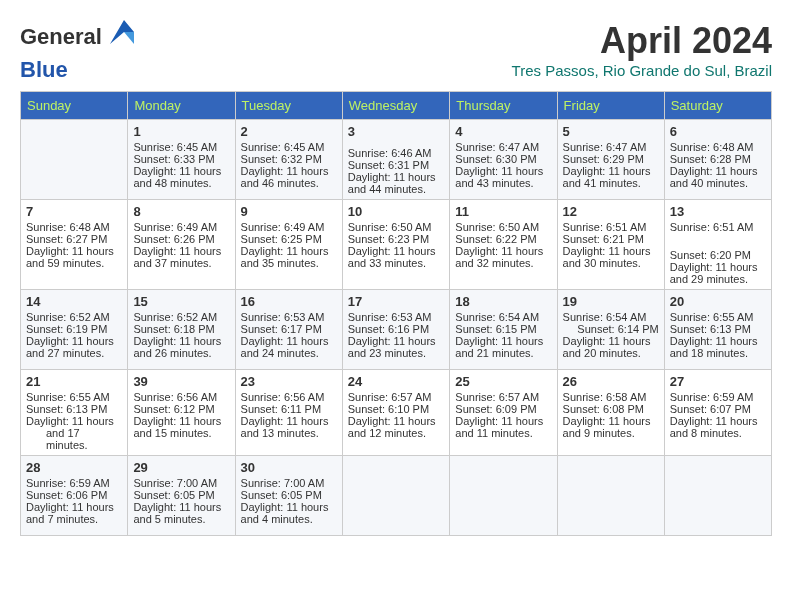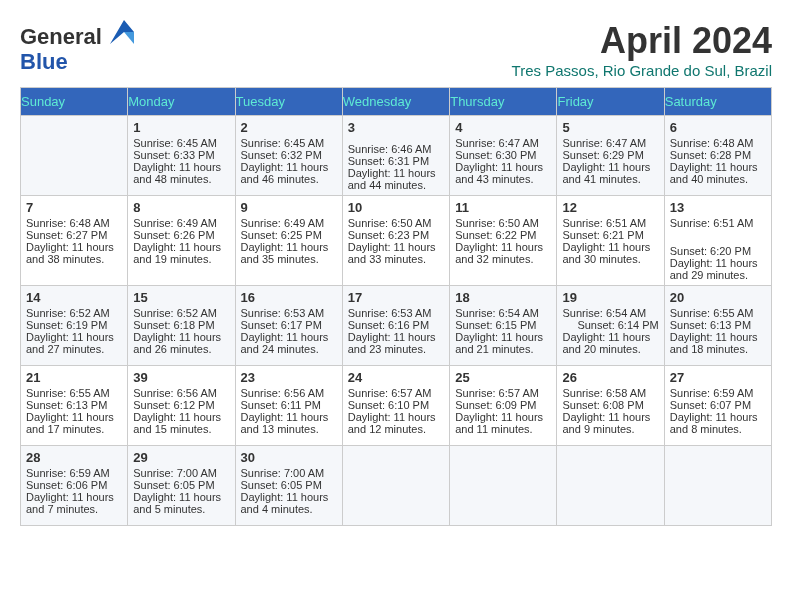--- a/index.html
+++ b/index.html
@@ -43,23 +43,23 @@
       font-size: 15px;
       color: #0f766e;
     }
     table {
       width: 100%;
       border-collapse: collapse;
       font-size: 11px;
     }
     thead tr th {
       background-color: #3366bb;
-      color: #5eead4;
+      color: #bef264;
       text-align: left;
-      padding: 6px 0;
+      padding: 6px 6px;
       font-size: 13px;
       font-weight: normal;
       border: 1px solid #ccc;
     }
     tbody tr td {
       border: 1px solid #ccc;
       vertical-align: top;
       padding: 4px 5px;
       height: 80px;
       width: 108px;
@@ -84,21 +84,21 @@
     <div>
       <div style="display:flex;align-items:center;">
         <span class="logo-text">
           <span class="logo-general">General</span>
           <svg class="logo-icon" viewBox="0 0 24 24" fill="none">
             <polygon points="0,24 14,0 24,12 14,12" fill="#1a5cb3"></polygon>
             <polygon points="14,12 24,12 24,24" fill="#4499dd"></polygon>
           </svg>
         </span>
       </div>
-      <div style="color:#2255aa;font-size:22px;font-weight:bold;">Blue</div>
+      <div style="color:#2255aa;font-size:22px;font-weight:bold;margin-top:8px;">Blue</div>
     </div>
   </div>
   <div class="title-block">
     <div class="month-title">April 2024</div>
     <div class="location">Tres Passos, Rio Grande do Sul, Brazil</div>
   </div>
 </div>
 
 <table>
   <thead>
@@ -157,28 +157,28 @@
           <span style="display:block;">Daylight: 11 hours</span>
           <span style="display:block;">and 40 minutes.</span>
         </td>
       </tr>
       <tr>
         <td>
           <span class="day-num">7</span>
           <span style="display:block;">Sunrise: 6:48 AM</span>
           <span style="display:block;">Sunset: 6:27 PM</span>
           <span style="display:block;">Daylight: 11 hours</span>
-          <span style="display:block;">and 38 minutes.</span>
+          <span style="display:block;">and 59 minutes.</span>
         </td>
         <td>
           <span class="day-num">8</span>
           <span style="display:block;">Sunrise: 6:49 AM</span>
           <span style="display:block;">Sunset: 6:26 PM</span>
           <span style="display:block;">Daylight: 11 hours</span>
-          <span style="display:block;">and 19 minutes.</span>
+          <span style="display:block;">and 37 minutes.</span>
         </td>
         <td>
           <span class="day-num">9</span>
           <span style="display:block;">Sunrise: 6:49 AM</span>
           <span style="display:block;">Sunset: 6:25 PM</span>
           <span style="display:block;">Daylight: 11 hours</span>
           <span style="display:block;">and 35 minutes.</span>
         </td>
         <td>
           <span class="day-num">10</span>
@@ -259,21 +259,21 @@
           <span style="display:block;">Daylight: 11 hours</span>
           <span style="display:block;">and 18 minutes.</span>
         </td>
       </tr>
       <tr>
         <td>
           <span class="day-num">21</span>
           <span style="display:block;">Sunrise: 6:55 AM</span>
           <span style="display:block;">Sunset: 6:13 PM</span>
           <span style="display:block;">Daylight: 11 hours</span>
-          <span style="display:block;">and 17 minutes.</span>
+          <span style="display:block;margin-left:20px;">and 17 minutes.</span>
         </td>
         <td>
           <span class="day-num">39</span>
           <span style="display:block;">Sunrise: 6:56 AM</span>
           <span style="display:block;">Sunset: 6:12 PM</span>
           <span style="display:block;">Daylight: 11 hours</span>
           <span style="display:block;">and 15 minutes.</span>
         </td>
         <td>
           <span class="day-num">23</span>

